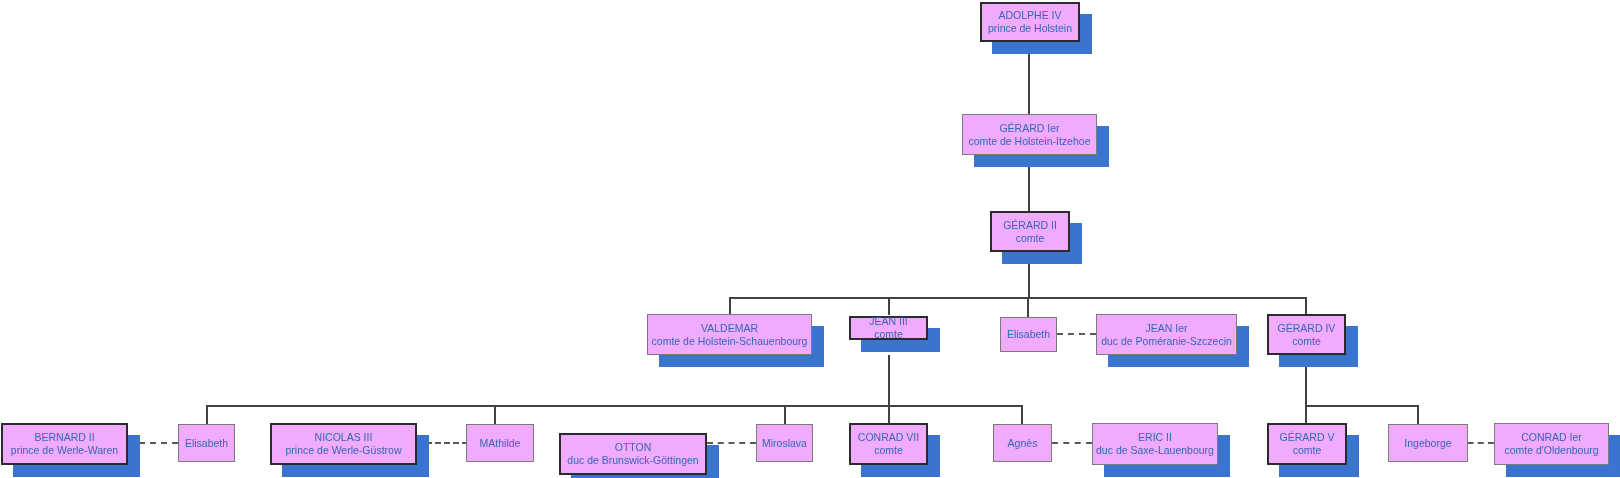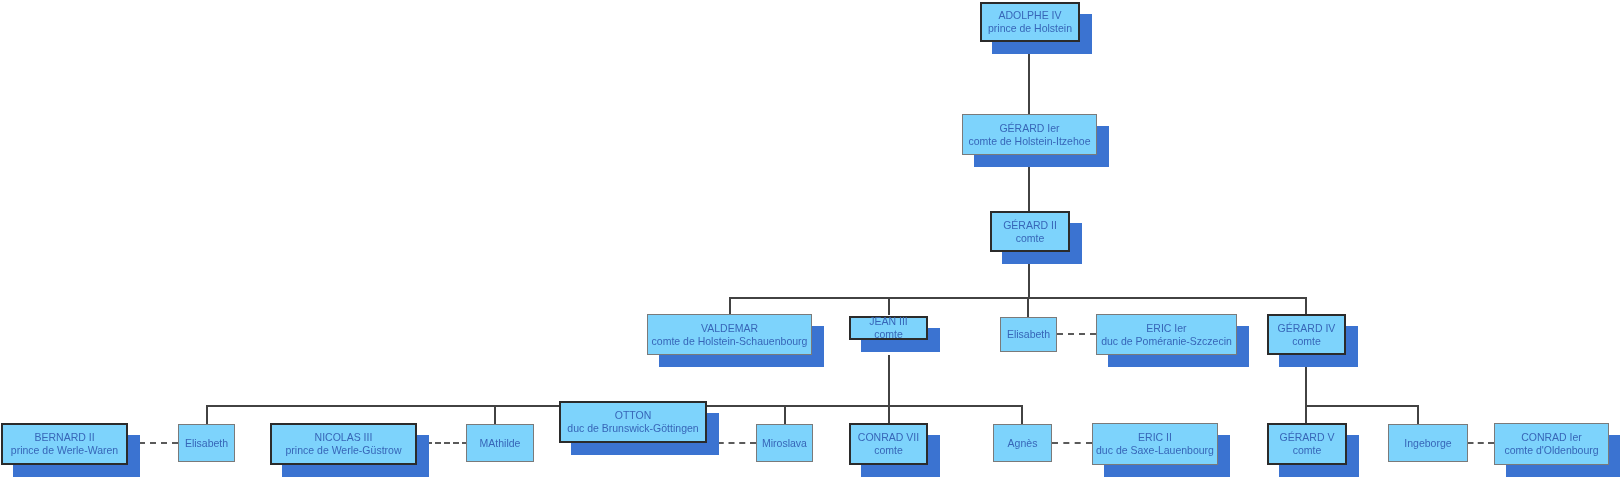--- a/index.html
+++ b/index.html
@@ -6,21 +6,21 @@
   body{
     position:relative;
     width:1620px;height:478px;
     background:#ffffff;
     overflow:hidden;
     font-family:"Liberation Sans", sans-serif;
   }
   .node{
     position:absolute;
     box-sizing:border-box;
-    background:#7dd3fc;
+    background:#f0abfc;
     border:1.5px solid #7a7a7a;
     display:flex;flex-direction:column;
     align-items:center;justify-content:center;
     text-align:center;
     color:#3766b8;
     font-size:10.5px;line-height:13px;
     white-space:nowrap;
     z-index:2;
   }
   .node.dark{border:2px solid #2b2b2b;}
@@ -79,21 +79,21 @@
 <div class="node dark sh" style="left:849px;top:316px;width:79px;height:24px">
   <div>JEAN III</div>
   <div>comte</div>
 </div>
 
 <div class="node" style="left:1000px;top:317px;width:57px;height:35px">
   <div>Elisabeth</div>
 </div>
 
 <div class="node sh" style="left:1096px;top:314px;width:141px;height:41px">
-  <div>ERIC Ier</div>
+  <div>JEAN Ier</div>
   <div>duc de Poméranie-Szczecin</div>
 </div>
 
 <div class="node dark sh" style="left:1267px;top:314px;width:79px;height:41px">
   <div>GÉRARD IV</div>
   <div>comte</div>
 </div>
 
 <div class="node dark sh" style="left:1px;top:423px;width:127px;height:42px">
   <div>BERNARD II</div>
@@ -106,21 +106,21 @@
 
 <div class="node dark sh" style="left:270px;top:423px;width:147px;height:42px">
   <div>NICOLAS III</div>
   <div>prince de Werle-Güstrow</div>
 </div>
 
 <div class="node" style="left:466px;top:424px;width:68px;height:38px">
   <div>MAthilde</div>
 </div>
 
-<div class="node dark sh" style="left:559px;top:401px;width:148px;height:42px">
+<div class="node dark sh" style="left:559px;top:433px;width:148px;height:42px">
   <div>OTTON</div>
   <div>duc de Brunswick-Göttingen</div>
 </div>
 
 <div class="node" style="left:756px;top:424px;width:57px;height:38px">
   <div>Miroslava</div>
 </div>
 
 <div class="node dark sh" style="left:849px;top:423px;width:79px;height:42px">
   <div>CONRAD VII</div>

